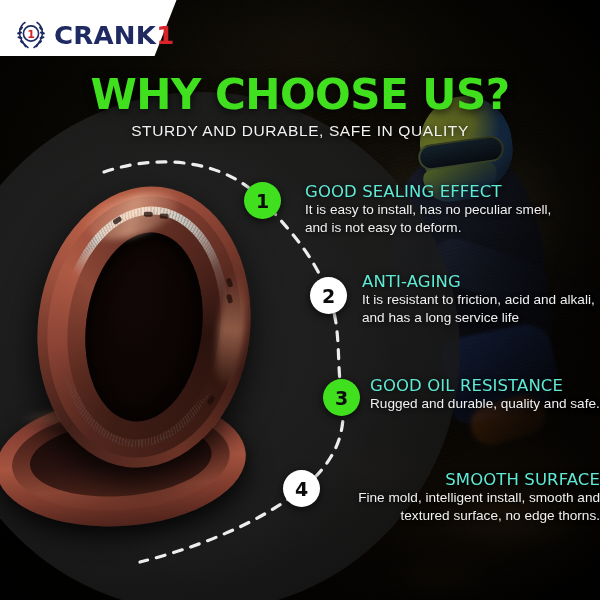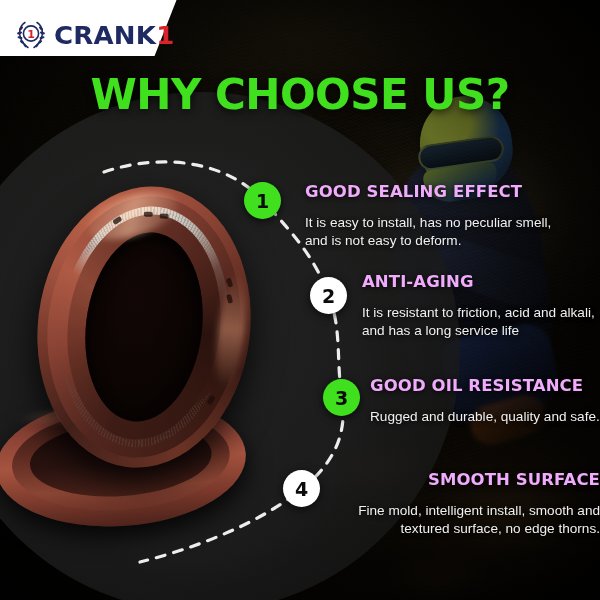--- a/index.html
+++ b/index.html
@@ -296,33 +296,33 @@
     font-weight:bold; font-size:19px;
     color:#0c0c0c;
     box-shadow:0 2px 8px rgba(0,0,0,.7);
     z-index:3;
   }
   .num.green { background:#41e01e; }
   .num.white { background:#ffffff; }
 
   .f-title {
     font-family:"DejaVu Sans", sans-serif;
-    font-weight:bold;
+    font-weight:normal;
     font-size:16.5px;
     letter-spacing:.1px;
-    color:#f0abfc;
+    color:#5eead4;
     text-shadow:0 1px 5px rgba(0,0,0,.85);
     white-space:nowrap;
   }
   .f-body {
     font-size:13.6px;
     line-height:1.34;
     color:#f0f0f0;
     text-shadow:0 1px 5px rgba(0,0,0,.9);
-    margin-top:13px;
+    margin-top:0;
   }
 
   #f1 { left:305px; top:182px; width:265px; }
   #f2 { left:362px; top:272px; width:238px; }
   #f3 { left:370px; top:376px; width:230px; }
   #f4 { left:342px; top:470px; width:258px;text-align:right; }
 
   #c1 { left:244px; top:182px; }
   #c2 { left:310px; top:277px; }
   #c3 { left:323px; top:379px; }
@@ -399,20 +399,21 @@
         <circle cx="17" cy="15.5" r="7.6" fill="none" stroke="#1f2a63" stroke-width="1.6"></circle>
         <text x="17" y="20.2" text-anchor="middle" font-family="DejaVu Sans, sans-serif" font-size="11" font-weight="bold" fill="#d8232a">1</text>
       </svg>
     </span>
     <span class="brand">
       <span class="c-word">CRANK</span><span class="c-one">1</span>
     </span>
   </div>
 
   <div class="headline">WHY CHOOSE US?</div>
+  <div class="subhead">STURDY AND DURABLE, SAFE IN QUALITY</div>
 
   <svg class="connector" viewBox="0 0 600 600">
     <path d="M104 172 C 170 150, 232 166, 262 200
              C 300 240, 316 262, 329 296
              C 342 330, 336 362, 342 398
              C 348 438, 330 466, 302 489
              C 258 524, 196 548, 140 562" fill="none" stroke="#ffffff" stroke-width="3.2" stroke-linecap="round" stroke-dasharray="9 9" opacity=".92"></path>
   </svg>
 
   <div class="num green" id="c1">1</div>

